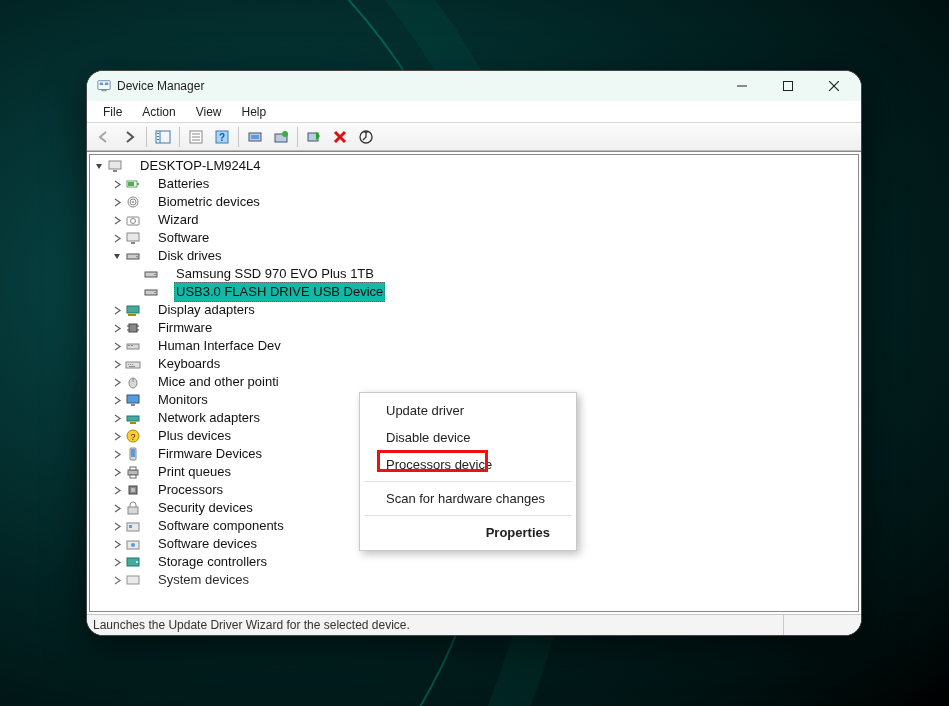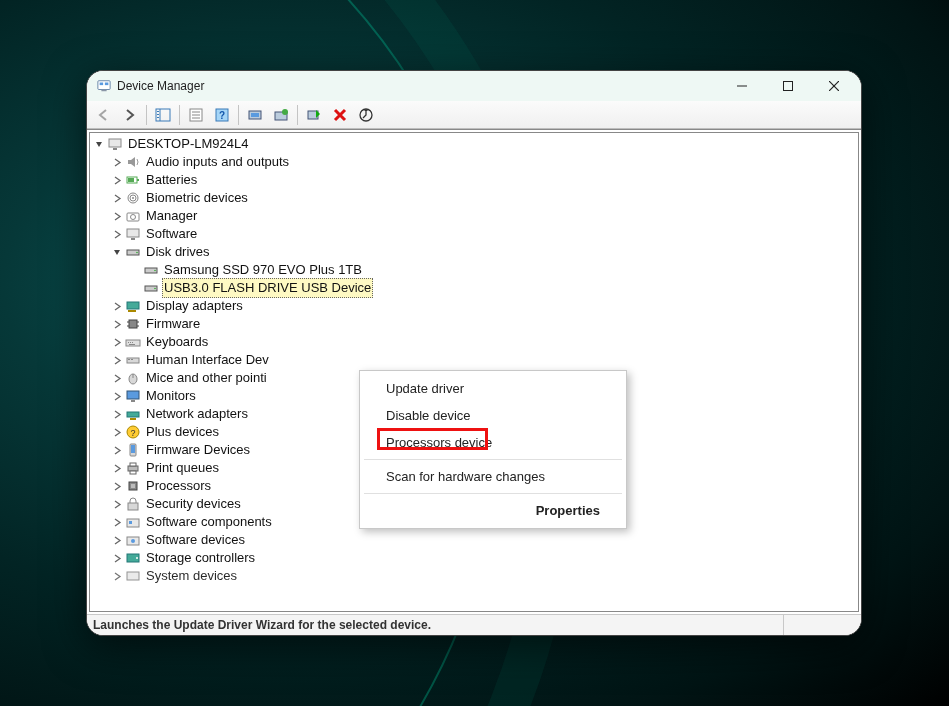--- a/index.html
+++ b/index.html
@@ -134,48 +134,48 @@
     color: #111;
     line-height: 18px;
   }
   .tree-row {
     display: flex;
     align-items: center;
     height: 18px;
     white-space: nowrap;
   }
   .tree-row.selected .label {
-    background: #fef9c3;
+    background: #14b8a6;
     border: 1px dotted #666;
     padding: 0 1px;
   }
   .expander {
     width: 14px;
     height: 14px;
     display: flex;
     align-items: center;
     justify-content: center;
     color: #666;
     font-size: 10px;
   }
   .indent { display:inline-block; }
   .node-icon {
     width: 16px; height: 16px;
     display: inline-flex;
     align-items: center;
     justify-content: center;
     margin: 0 3px 0 1px;
   }
-  .label { padding: 0 2px; }
+  .label { padding: 0 2px; margin-left: 12px; }
 
   .context-menu {
     position: absolute;
     left: 272px;
     top: 240px;
-    width: 268px;
+    width: 218px;
     background: #fff;
     border: 1px solid #c8c8c8;
     box-shadow: 3px 3px 8px rgba(0,0,0,0.25);
     padding: 4px 2px;
     font-size: 13px;
     z-index: 5;
   }
   .cm-item {
     padding: 6px 24px;
     color: #222;
@@ -197,21 +197,20 @@
     background: #f4f4f4;
     border-top: 1px solid #c8c8c8;
     display: flex;
     align-items: center;
     font-size: 12px;
     color: #333;
   }
   .statusbar .status-cell {
     padding: 0 6px;
     flex: 1;
-    font-weight: bold;
   }
   .statusbar .status-empty {
     width: 78px;
     border-left: 1px solid #c8c8c8;
     height: 100%;
   }
 
   
   .content-inner::-webkit-scrollbar { width: 16px; }
   .content-inner::-webkit-scrollbar-track { background: #f0f0f0; }
@@ -245,20 +244,34 @@
         </svg>
     </div>
     <div class="winbtn">
       <svg width="10" height="10">
           <line x1="0" y1="0" x2="10" y2="10" stroke="#222" stroke-width="1.2"></line>
           <line x1="10" y1="0" x2="0" y2="10" stroke="#222" stroke-width="1.2"></line>
         </svg>
     </div>
   </div>
 
+  <div class="menubar">
+    <div class="menuitem">
+        <span>File</span>
+      </div>
+    <div class="menuitem">
+        <span>Action</span>
+      </div>
+    <div class="menuitem">
+        <span>View</span>
+      </div>
+    <div class="menuitem">
+        <span>Help</span>
+      </div>
+  </div>
 
   <div class="toolbar">
     <div class="tbtn disabled">
       <svg width="16" height="14">
           <path d="M10 2 L4 7 L10 12" fill="none" stroke="#555" stroke-width="2"></path>
         </svg>
     </div>
     <div class="tbtn">
       <svg width="16" height="14">
           <path d="M5 2 L11 7 L5 12" fill="none" stroke="#555" stroke-width="2"></path>
@@ -336,35 +349,20 @@
           </span>
           <span class="node-icon">
             <svg width="16" height="16">
                 <rect x="2" y="3" width="12" height="8" fill="#e8e8e8" stroke="#888"></rect>
                 <rect x="6" y="12" width="4" height="2" fill="#888"></rect>
               </svg>
           </span>
           <span class="label">DESKTOP-LM924L4</span>
         </div>
 
-        <div class="tree-row">
-          <span class="indent" style="width:18px"></span>
-          <span class="expander">
-              <svg width="9" height="9">
-                <path d="M2 1 L7 4.5 L2 8" fill="none" stroke="#666" stroke-width="1.3"></path>
-              </svg>
-            </span>
-          <span class="node-icon">
-              <svg width="16" height="16">
-                <path d="M3 6 L6 6 L10 3 L10 13 L6 10 L3 10 Z" fill="#999"></path>
-                <path d="M12 5 Q14 8 12 11" fill="none" stroke="#999"></path>
-              </svg>
-            </span>
-          <span class="label">Audio inputs and outputs</span>
-        </div>
 
         <div class="tree-row">
           <span class="indent" style="width:18px"></span>
           <span class="expander">
               <svg width="9" height="9">
                 <path d="M2 1 L7 4.5 L2 8" fill="none" stroke="#666" stroke-width="1.3"></path>
               </svg>
             </span>
           <span class="node-icon">
               <svg width="16" height="16">
@@ -399,21 +397,21 @@
               <svg width="9" height="9">
                 <path d="M2 1 L7 4.5 L2 8" fill="none" stroke="#666" stroke-width="1.3"></path>
               </svg>
             </span>
           <span class="node-icon">
               <svg width="16" height="16">
                 <rect x="2" y="5" width="12" height="8" rx="1" fill="none" stroke="#888"></rect>
                 <circle cx="8" cy="9" r="2.5" fill="none" stroke="#888"></circle>
               </svg>
             </span>
-          <span class="label">Manager</span>
+          <span class="label">Wizard</span>
         </div>
 
         <div class="tree-row">
           <span class="indent" style="width:18px"></span>
           <span class="expander">
               <svg width="9" height="9">
                 <path d="M2 1 L7 4.5 L2 8" fill="none" stroke="#666" stroke-width="1.3"></path>
               </svg>
             </span>
           <span class="node-icon">
@@ -500,45 +498,45 @@
 
         <div class="tree-row">
           <span class="indent" style="width:18px"></span>
           <span class="expander">
               <svg width="9" height="9">
                 <path d="M2 1 L7 4.5 L2 8" fill="none" stroke="#666" stroke-width="1.3"></path>
               </svg>
             </span>
           <span class="node-icon">
               <svg width="16" height="16">
+                <rect x="2" y="6" width="12" height="5" fill="#d8d8d8" stroke="#888"></rect>
+                <rect x="3" y="7" width="2" height="1" fill="#888"></rect>
+                <rect x="6" y="7" width="2" height="1" fill="#888"></rect>
+              </svg>
+            </span>
+          <span class="label">Human Interface Dev</span>
+        </div>
+
+        <div class="tree-row">
+          <span class="indent" style="width:18px"></span>
+          <span class="expander">
+              <svg width="9" height="9">
+                <path d="M2 1 L7 4.5 L2 8" fill="none" stroke="#666" stroke-width="1.3"></path>
+              </svg>
+            </span>
+          <span class="node-icon">
+              <svg width="16" height="16">
                 <rect x="1" y="6" width="14" height="6" fill="#e0e0e0" stroke="#888"></rect>
                 <rect x="3" y="8" width="1" height="1" fill="#888"></rect>
                 <rect x="5" y="8" width="1" height="1" fill="#888"></rect>
                 <rect x="7" y="8" width="1" height="1" fill="#888"></rect>
                 <rect x="4" y="10" width="6" height="1" fill="#888"></rect>
               </svg>
             </span>
           <span class="label">Keyboards</span>
-        </div>
-
-        <div class="tree-row">
-          <span class="indent" style="width:18px"></span>
-          <span class="expander">
-              <svg width="9" height="9">
-                <path d="M2 1 L7 4.5 L2 8" fill="none" stroke="#666" stroke-width="1.3"></path>
-              </svg>
-            </span>
-          <span class="node-icon">
-              <svg width="16" height="16">
-                <rect x="2" y="6" width="12" height="5" fill="#d8d8d8" stroke="#888"></rect>
-                <rect x="3" y="7" width="2" height="1" fill="#888"></rect>
-                <rect x="6" y="7" width="2" height="1" fill="#888"></rect>
-              </svg>
-            </span>
-          <span class="label">Human Interface Dev</span>
         </div>
 
         <div class="tree-row">
           <span class="indent" style="width:18px"></span>
           <span class="expander">
               <svg width="9" height="9">
                 <path d="M2 1 L7 4.5 L2 8" fill="none" stroke="#666" stroke-width="1.3"></path>
               </svg>
             </span>
           <span class="node-icon">

